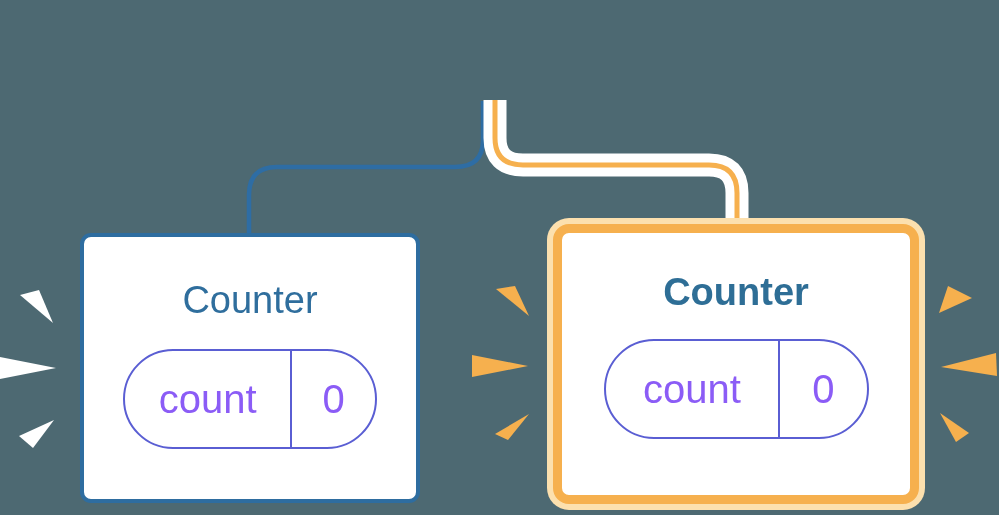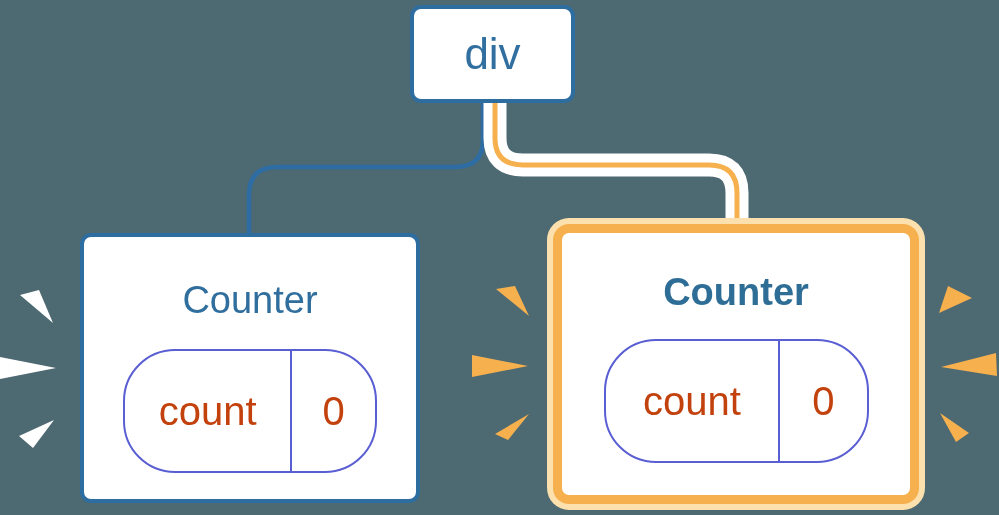--- a/index.html
+++ b/index.html
@@ -28,23 +28,23 @@
     left:553px; top:224px; width:366px; height:280px;
     border:9px solid #f6b04e; border-radius:16px;
     box-shadow:0 0 0 6px #fce0ae;
   }
 
   .counter .title { margin-top:44px; line-height:38px; font-size:38px; color:#2f6e9d; }
   .counter-plain .title { font-weight:400; }
   .counter-highlight .title { font-weight:700; margin-top:40px; color:#2e6e96; }
 
   .pill {
-    margin-top:30px; height:124px; box-sizing:border-box;
+    margin-top:30px; height:100px; box-sizing:border-box;
     border:2px solid #5a5ed3; border-radius:52px;
-    display:flex; color:#c2410c; font-size:40px; background:#fff;
+    display:flex; color:#8b5cf6; font-size:40px; background:#fff;
   }
   .counter-plain .pill { width:254px; }
   .counter-highlight .pill { width:265px; margin-top:28px; }
   .pill .cell { display:flex; align-items:center; justify-content:center; }
   .pill .name { flex:2; }
   .pill .value { flex:1; border-left:2px solid #5a5ed3; }
 </style>
 </head>
 <body>
 
@@ -69,23 +69,20 @@
       <polygon points="529,414 495,434 508,440"></polygon>
     </g>
 
     <g fill="#f6b04e">
       <polygon points="948,286 972,298 939,313"></polygon>
       <polygon points="996,353 997,376 941,367"></polygon>
       <polygon points="940,413 969,433 956,442"></polygon>
     </g>
   </svg>
 
-  <div class="node root-node">
-    <span>div</span>
-  </div>
 
   <div class="node counter counter-plain">
     <div class="title">Counter</div>
     <div class="pill">
       <div class="cell name">count</div>
       <div class="cell value">0</div>
     </div>
   </div>
 
   <div class="node counter counter-highlight">

